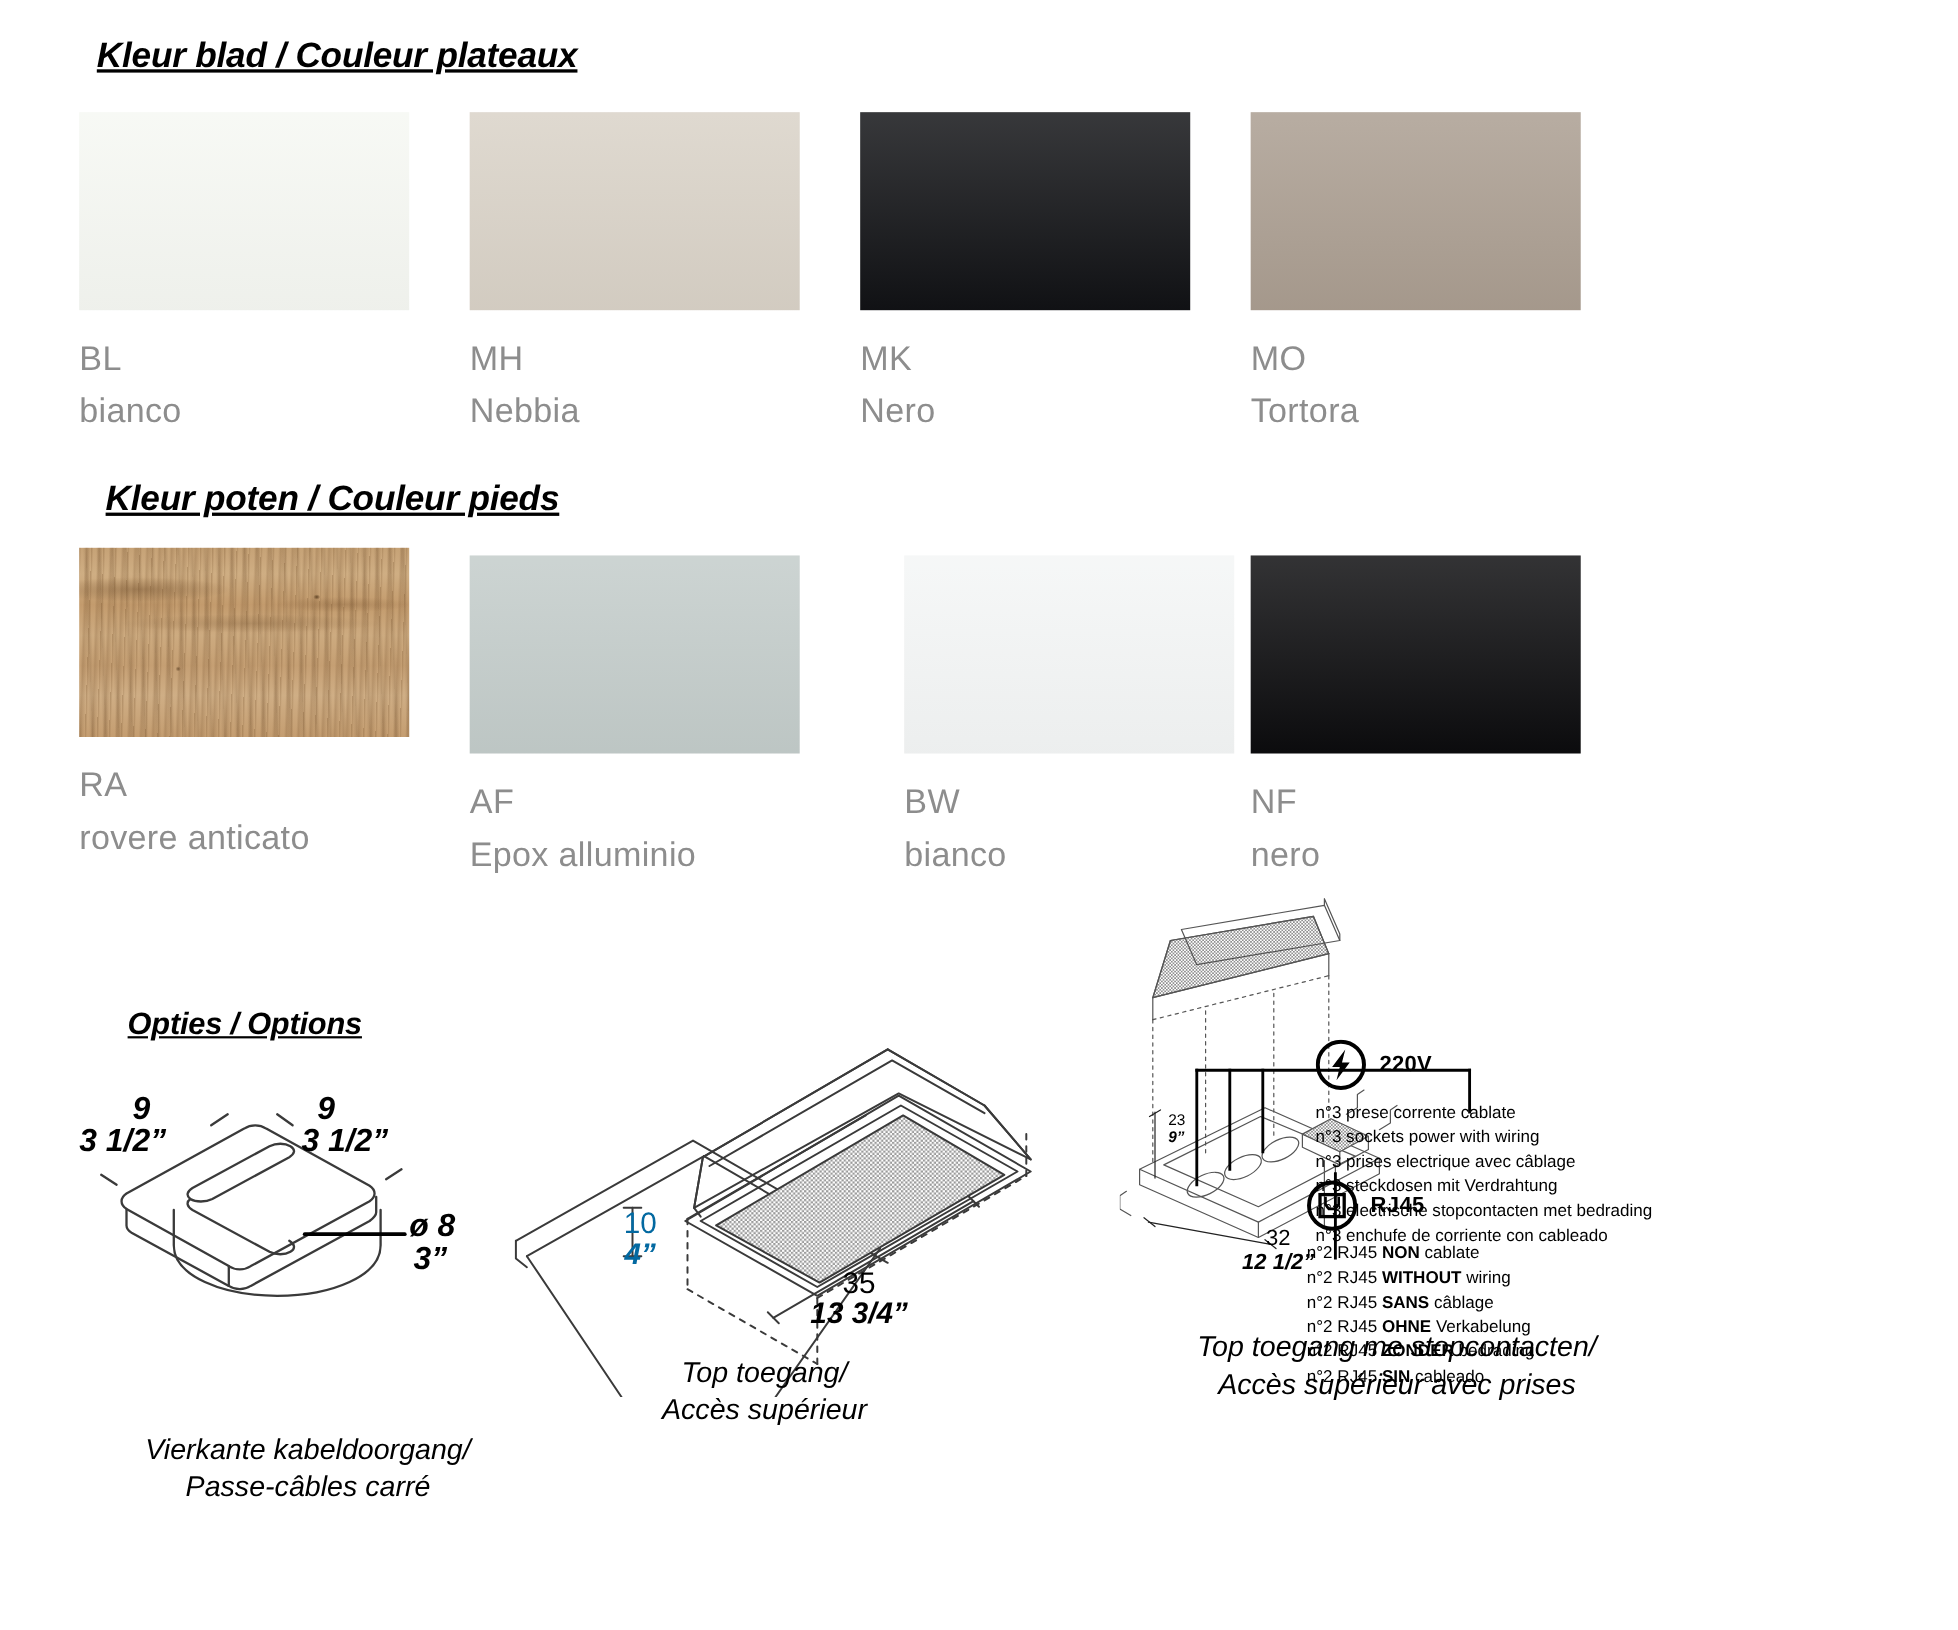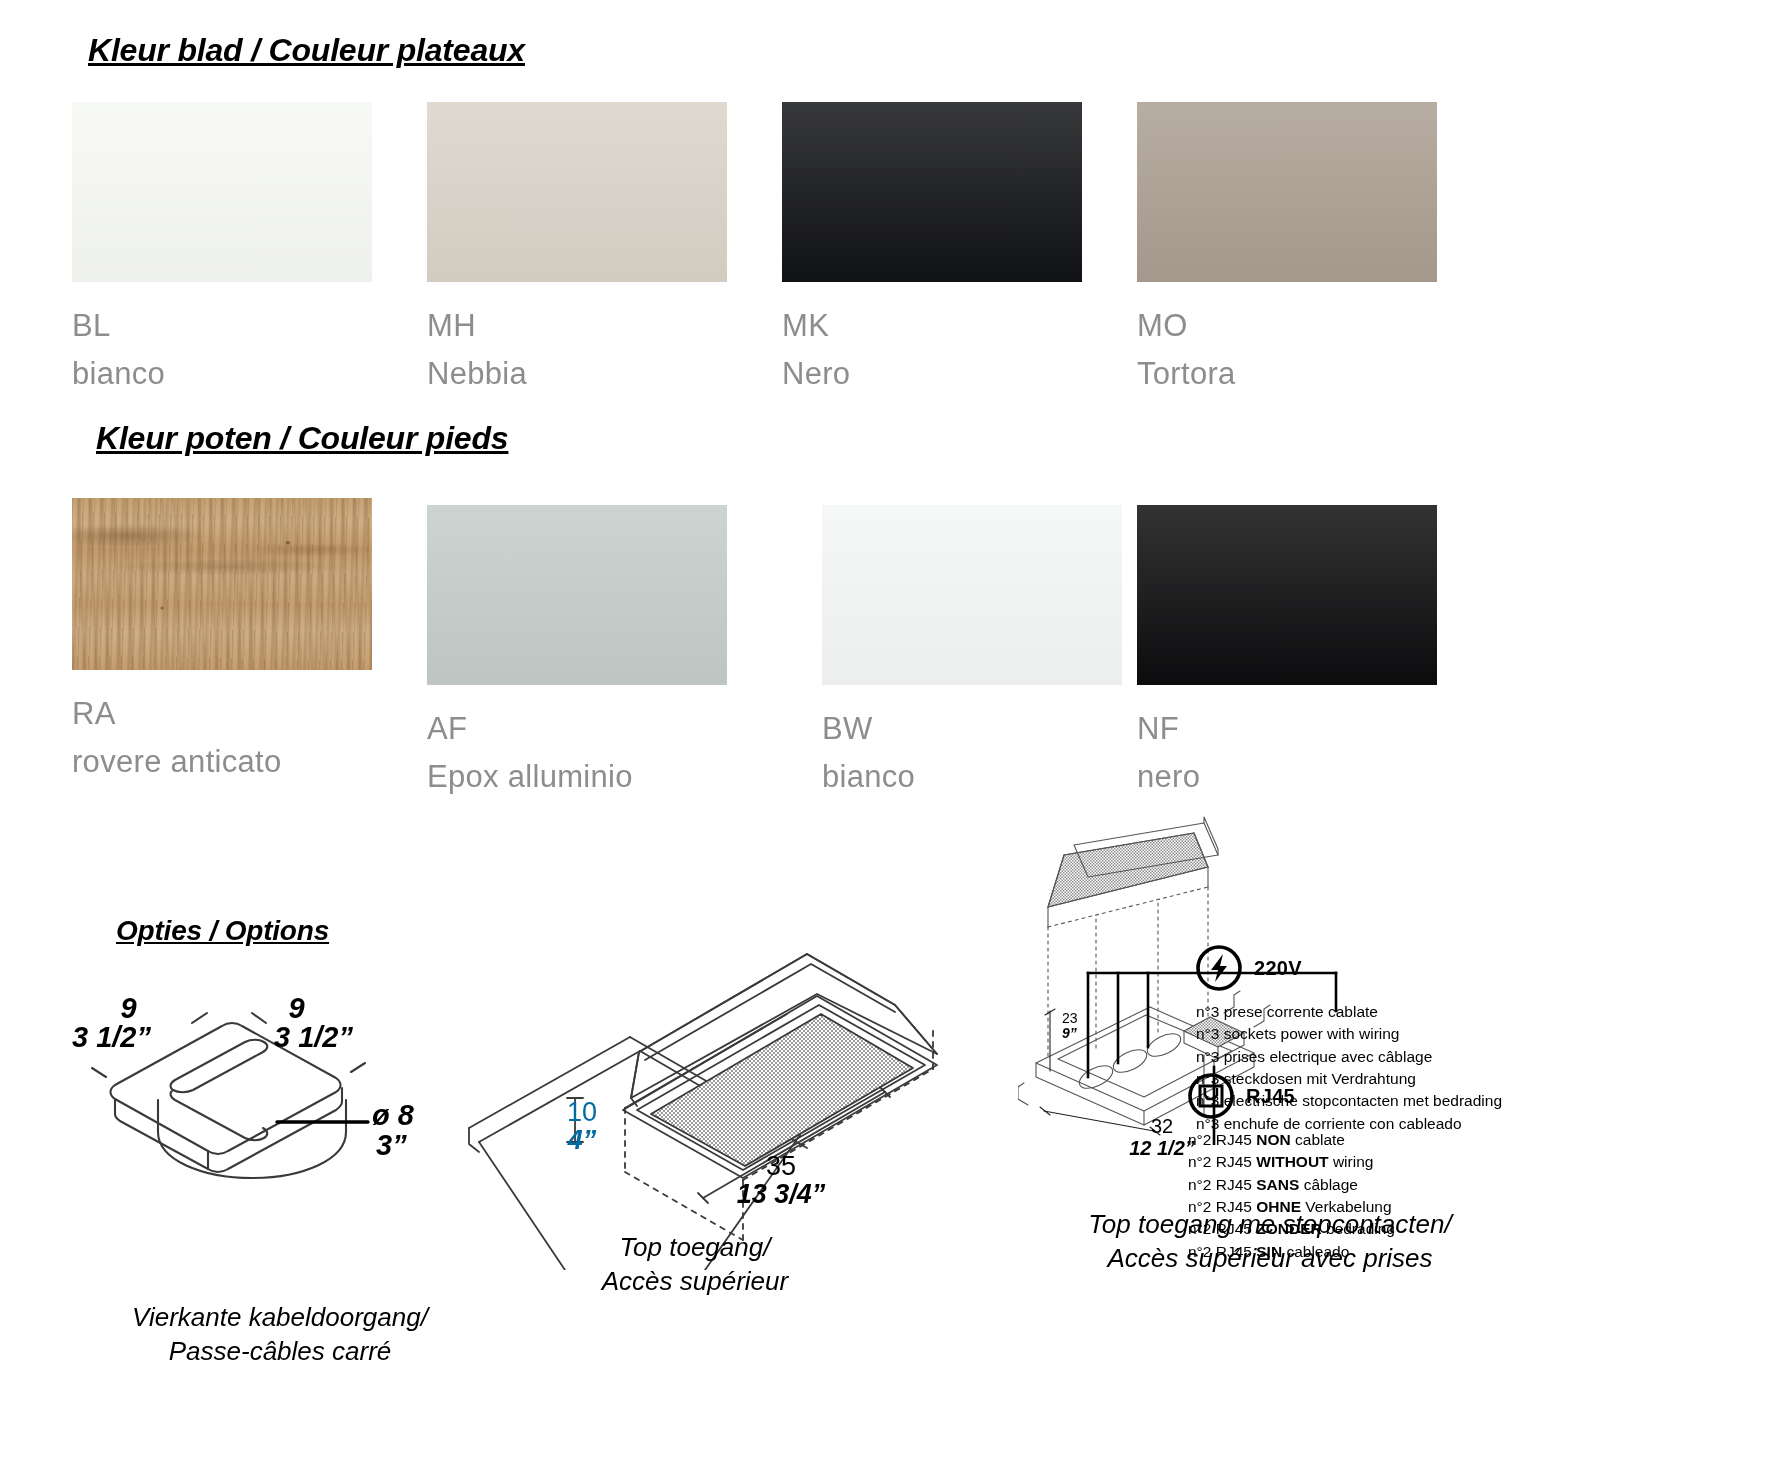--- a/index.html
+++ b/index.html
@@ -105,21 +105,21 @@
     <div class="name">Tortora</div>
   </div>
 
   <div class="swatch" style="left:782px;">
     <span class="chip sheen" style="background-color:#111215;"></span>
     <div class="code">MK</div>
     <div class="name">Nero</div>
   </div>
 </div>
 
-<div class="sec-title" style="position:absolute;left:96px;top:420px;font-size:32px;">Kleur poten / Couleur pieds</div>
+<div class="sec-title" style="position:absolute;left:96px;top:435px;font-size:32px;">Kleur poten / Couleur pieds</div>
 
 <div class="swatch-row" style="top:498px;height:300px;">
 
   <div class="swatch" style="left:72px;">
     <span class="chip wood" style="height:172px;"></span>
     <div class="code">RA</div>
     <div class="name">rovere anticato</div>
   </div>
 
   <div class="swatch" style="left:427px;top:7px;">

